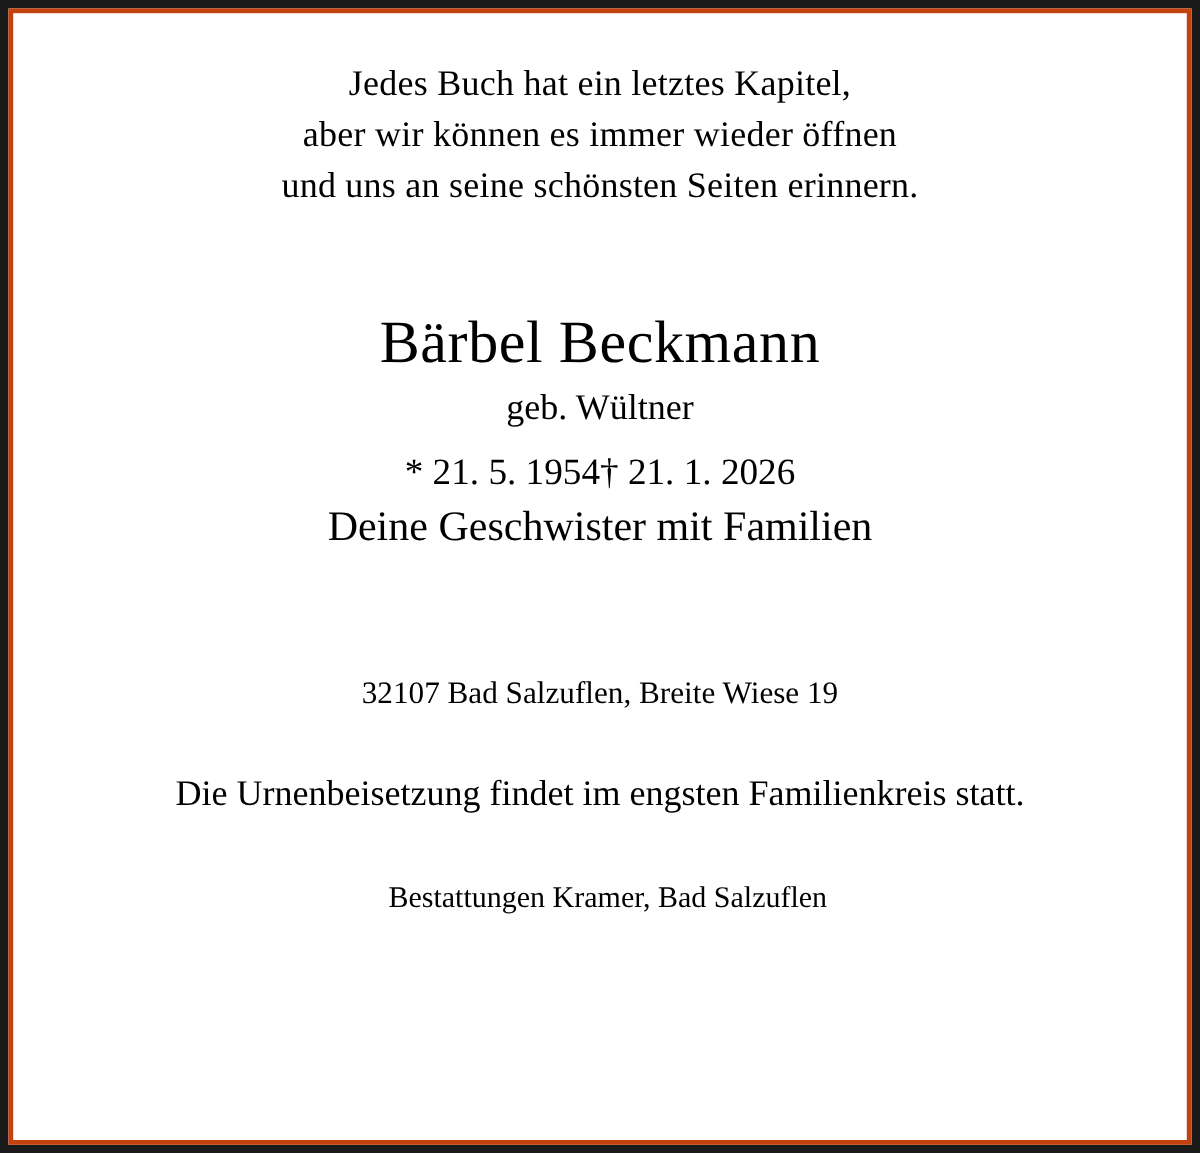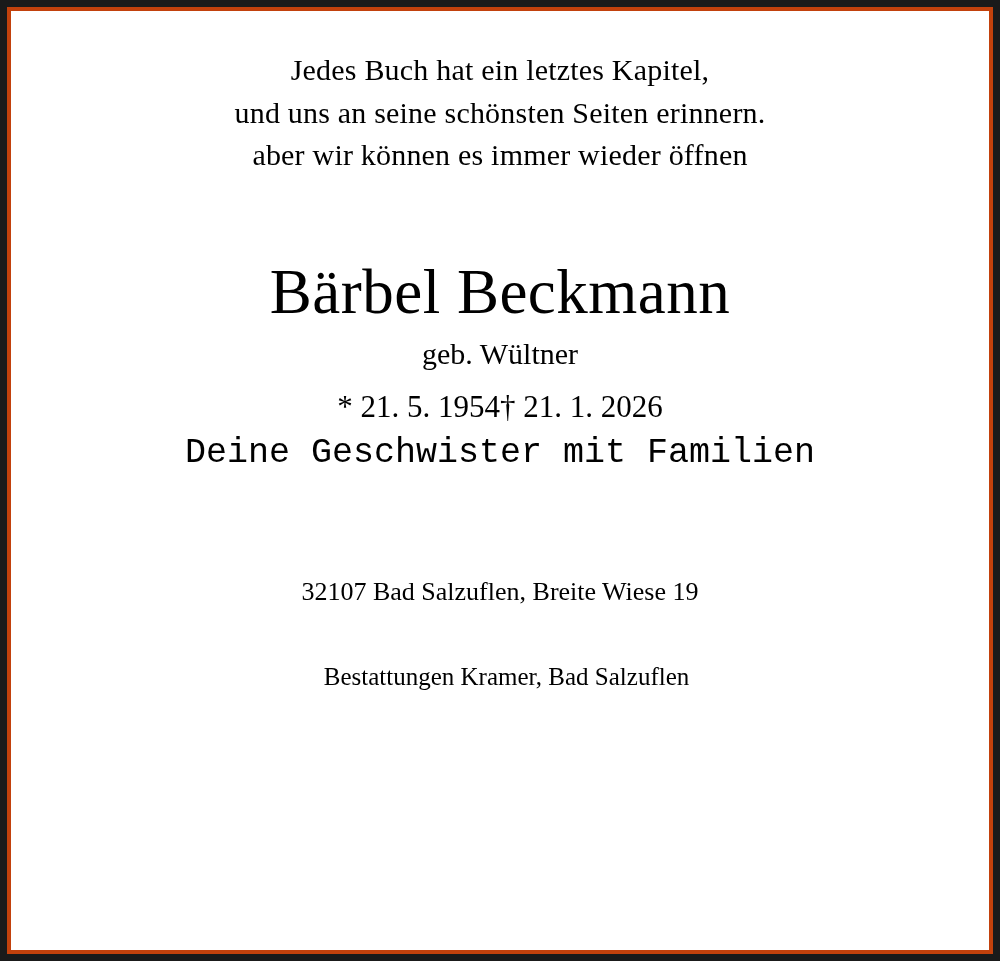--- a/index.html
+++ b/index.html
@@ -36,21 +36,21 @@
     margin-top: 38px;
     font-size: 30px;
     line-height: 1.42;
     letter-spacing: 0.2px;
   }
   .verse div {
     white-space: nowrap;
   }
   .name {
     margin-top: 82px;
-    font-size: 63px;
+    font-size: 50px;
     line-height: 1.05;
     letter-spacing: 0.5px;
   }
   .maiden {
     margin-top: 12px;
     font-size: 30px;
     font-family: Liberation Serif, serif;
   }
   .dates {
     margin-top: 18px;
@@ -58,21 +58,20 @@
     display: flex;
     justify-content: center;
   }
   .mourning-label {
     margin-top: 96px;
     font-size: 30px;
   }
   .mourning-family {
     margin-top: 8px;
     font-size: 35px;
-    font-family: Liberation Mono, monospace;
   }
   .address {
     margin-top: 104px;
     font-size: 26px;
   }
   .note {
     margin-top: 52px;
     font-size: 30px;
   }
   .funeral-home {
@@ -82,34 +81,35 @@
   }
 </style>
 </head>
 <body>
 
 <div class="obituary-frame">
   <div class="obituary-inner">
 
     <div class="verse">
       <div>Jedes Buch hat ein letztes Kapitel,</div>
+      <div>aber wir können es immer wieder öffnen</div>
       <div>und uns an seine schönsten Seiten erinnern.</div>
-      <div>aber wir können es immer wieder öffnen</div>
     </div>
 
     <div class="name">Bärbel Beckmann</div>
 
     <div class="maiden">geb. Wültner</div>
 
     <div class="dates">
       <span>* 21. 5. 1954</span>
       <span>† 21. 1. 2026</span>
     </div>
 
     <div class="mourning-family">Deine Geschwister mit Familien</div>
 
     <div class="address">32107 Bad Salzuflen, Breite Wiese 19</div>
 
+    <div class="note">Die Urnenbeisetzung findet im engsten Familienkreis statt.</div>
 
     <div class="funeral-home">Bestattungen Kramer, Bad Salzuflen</div>
 
   </div>
 </div>
 
 </body></html>

